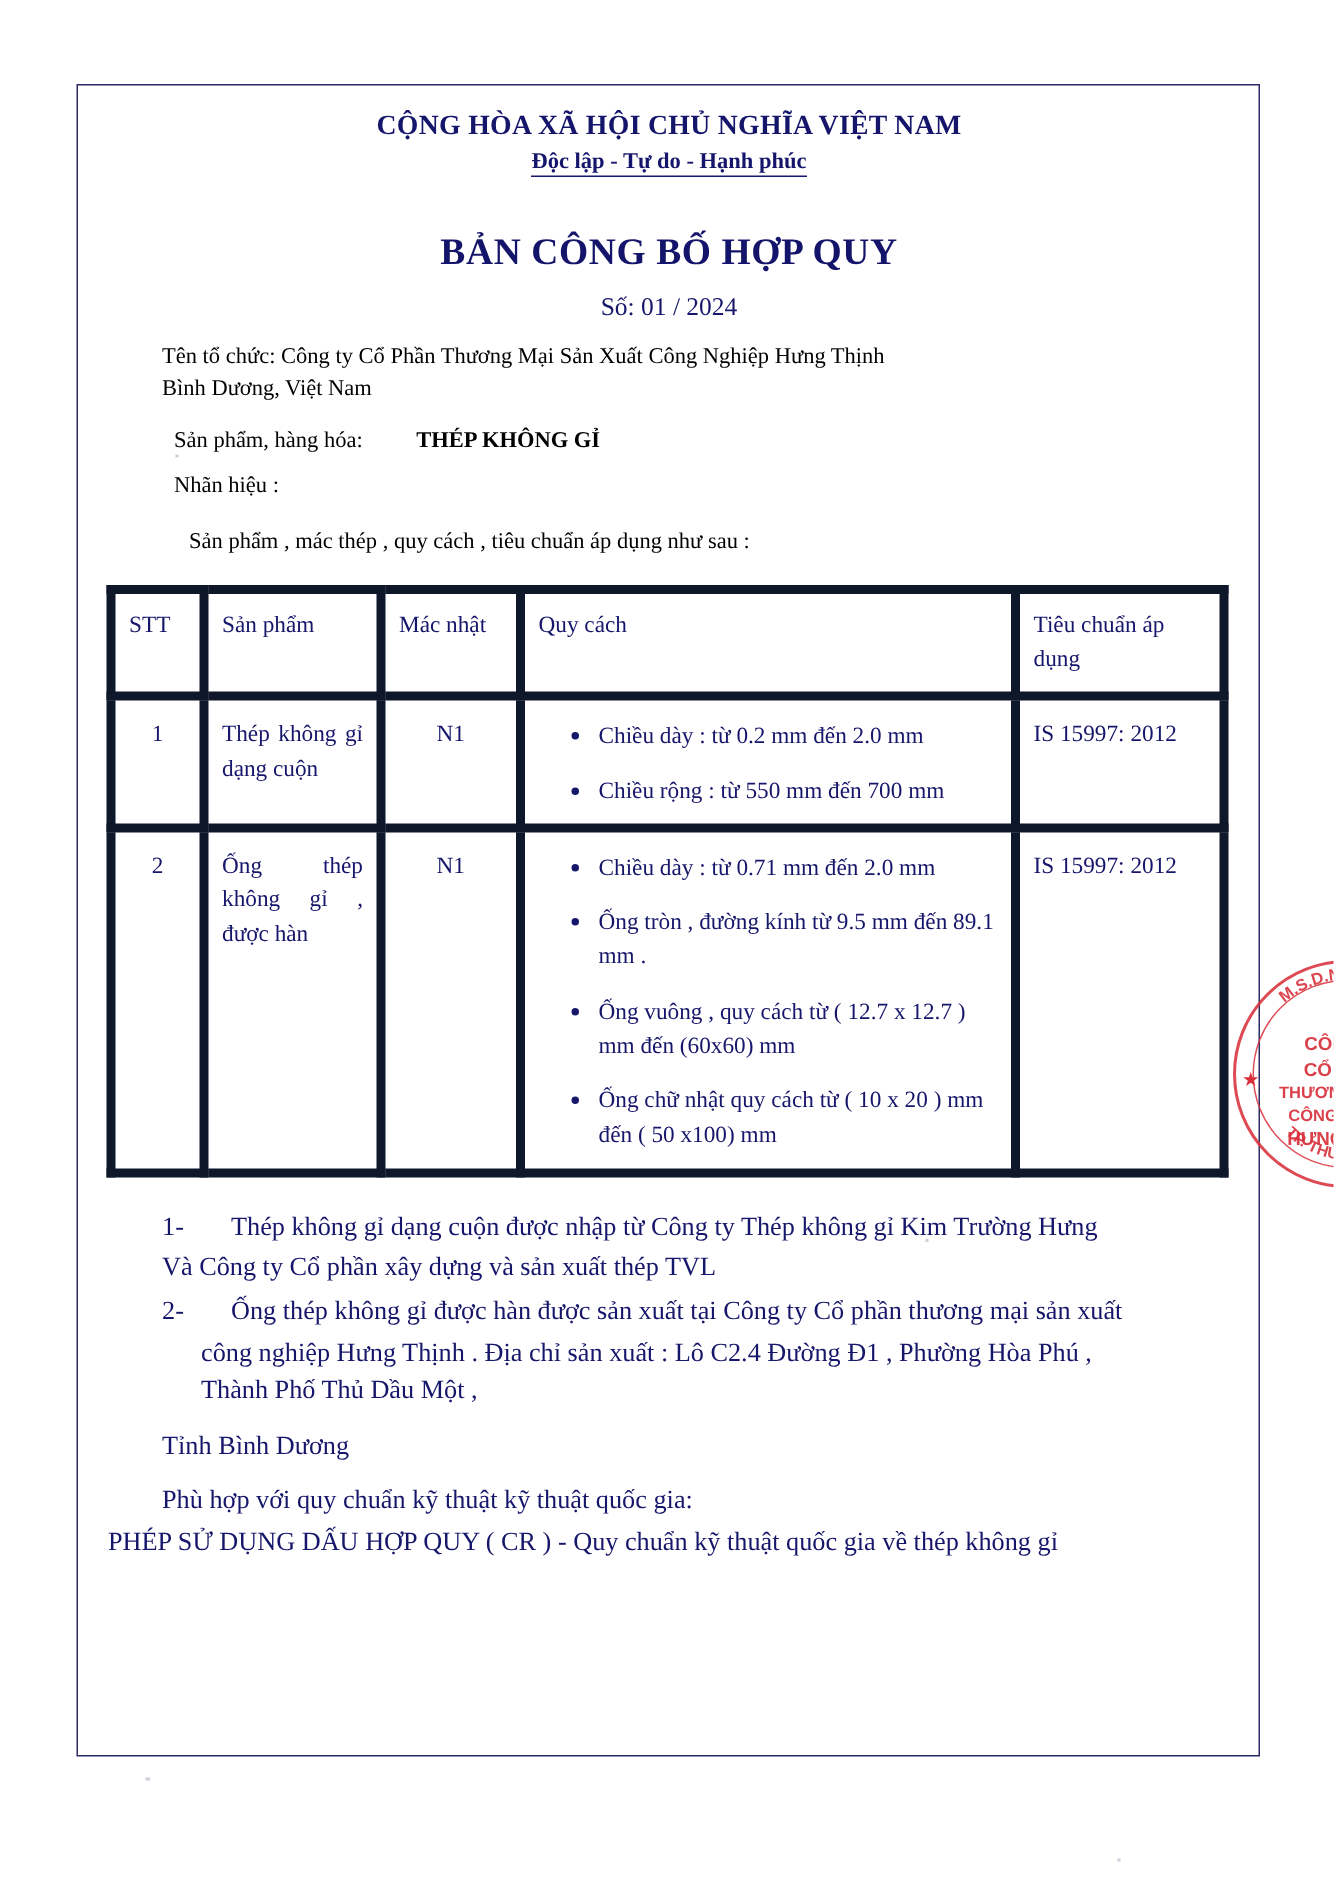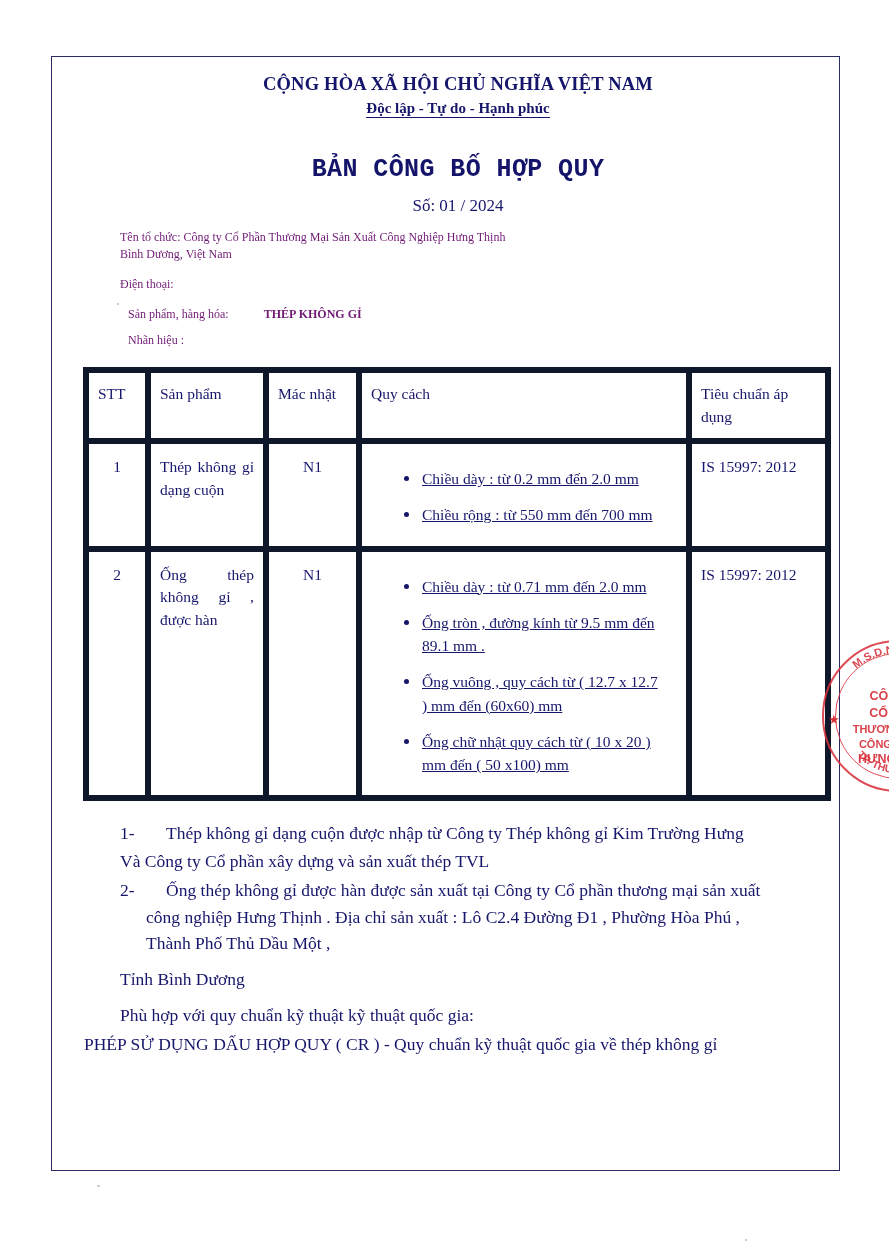--- a/index.html
+++ b/index.html
@@ -25,21 +25,21 @@
     position: absolute;
     left: 51px;
     top: 56px;
     width: 789px;
     height: 1115px;
     border: 1.5px solid #2b2b63;
     box-sizing: border-box;
   }
   .content {
     position: absolute;
-    left: 82px;
+    left: 70px;
     top: 66px;
     width: 752px;
     box-sizing: border-box;
   }
 
   .nation-title {
     text-align: center;
     font-weight: bold;
     font-size: 18.5px;
     letter-spacing: 0.2px;
@@ -58,32 +58,31 @@
     padding-bottom: 1px;
     margin-top: 12px;
   }
   .doc-title {
     text-align: center;
     font-weight: bold;
     font-size: 25px;
     color: #14146a;
     margin-top: 38px;
     letter-spacing: 0.4px;
-    font-family: Liberation Mono, monospace;
   }
   .doc-number {
     text-align: center;
     font-size: 17px;
     color: #17176c;
     margin-top: 12px;
   }
 
   .para {
-    font-size: 12px;
-    color: #701a75;
+    font-size: 15px;
+    color: #000000;
     margin-top: 13px;
     line-height: 1.42;
   }
   .indent-1 { padding-left: 38px; }
   .indent-2 { padding-left: 46px; }
   .indent-3 { padding-left: 56px; }
   .bold { font-weight: bold; margin-left: 32px; }
 
   table.spec {
     border-collapse: collapse;
@@ -108,24 +107,23 @@
   }
   col.c-stt { width: 62px; }
   col.c-prod { width: 118px; }
   col.c-grade { width: 93px; }
   col.c-spec { width: 330px; }
   col.c-std { width: 139px; }
 
   td.center { text-align: center; }
   td.just { text-align: justify; }
   ul.speclist {
-    margin: 11px;
+    margin: 0;
     padding-left: 22px;
     list-style: none;
-    text-decoration: underline;
   }
   ul.speclist li {
     position: relative;
     margin-bottom: 13px;
     padding-left: 18px;
     line-height: 1.5;
   }
   ul.speclist li:last-child { margin-bottom: 2px; }
   ul.speclist li::before {
     content: "";
@@ -235,27 +233,27 @@
   <div class="content">
 
     <div class="nation-title">CỘNG HÒA XÃ HỘI CHỦ NGHĨA VIỆT NAM</div>
     <div class="nation-sub"><span class="ul">Độc lập - Tự do - Hạnh phúc</span></div>
 
     <div class="doc-title">BẢN CÔNG BỐ HỢP QUY</div>
     <div class="doc-number">Số: 01 / 2024</div>
 
     <div class="para indent-1">Tên tổ chức: Công ty Cổ Phần Thương Mại Sản Xuất Công Nghiệp Hưng Thịnh</div>
     <div class="para indent-1" style="margin-top:0">Bình Dương, Việt Nam</div>
-    <div class="para indent-1">Điện thoại:</div>
 
     <div class="para indent-2">
       <span>Sản phẩm, hàng hóa:</span>
       <span class="bold">THÉP KHÔNG GỈ</span>
     </div>
     <div class="para indent-2" style="margin-top:9px">Nhãn hiệu :</div>
+    <div class="para indent-3" style="margin-top:16px">Sản phẩm , mác thép , quy cách , tiêu chuẩn áp dụng như sau :</div>
 
     <table class="spec">
       <colgroup>
         <col class="c-stt">
           <col class="c-prod">
           <col class="c-grade">
           <col class="c-spec">
           <col class="c-std">
       </colgroup>
       <thead>

